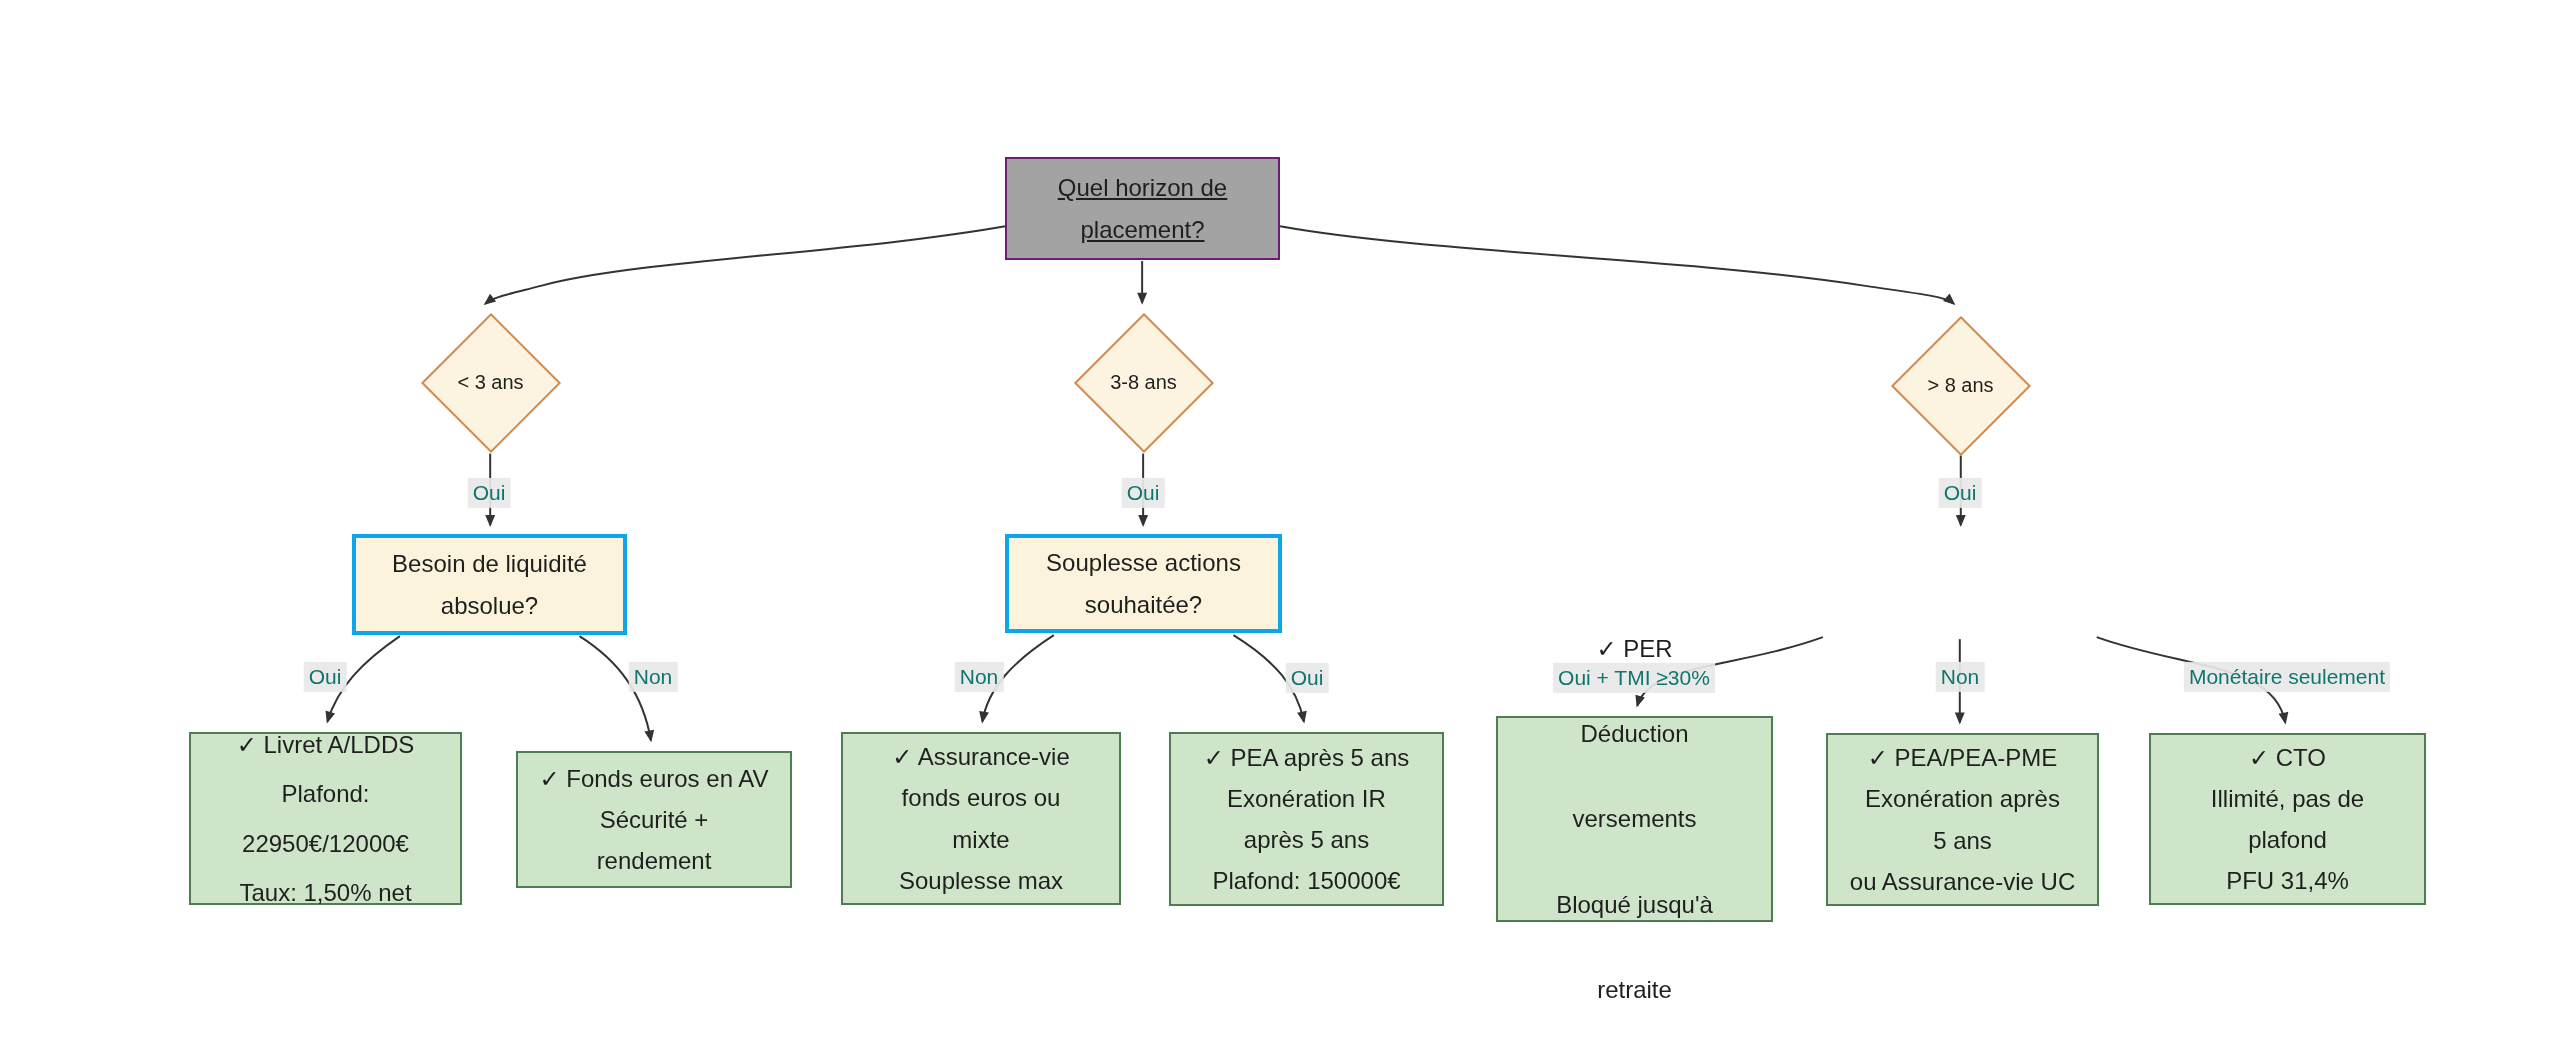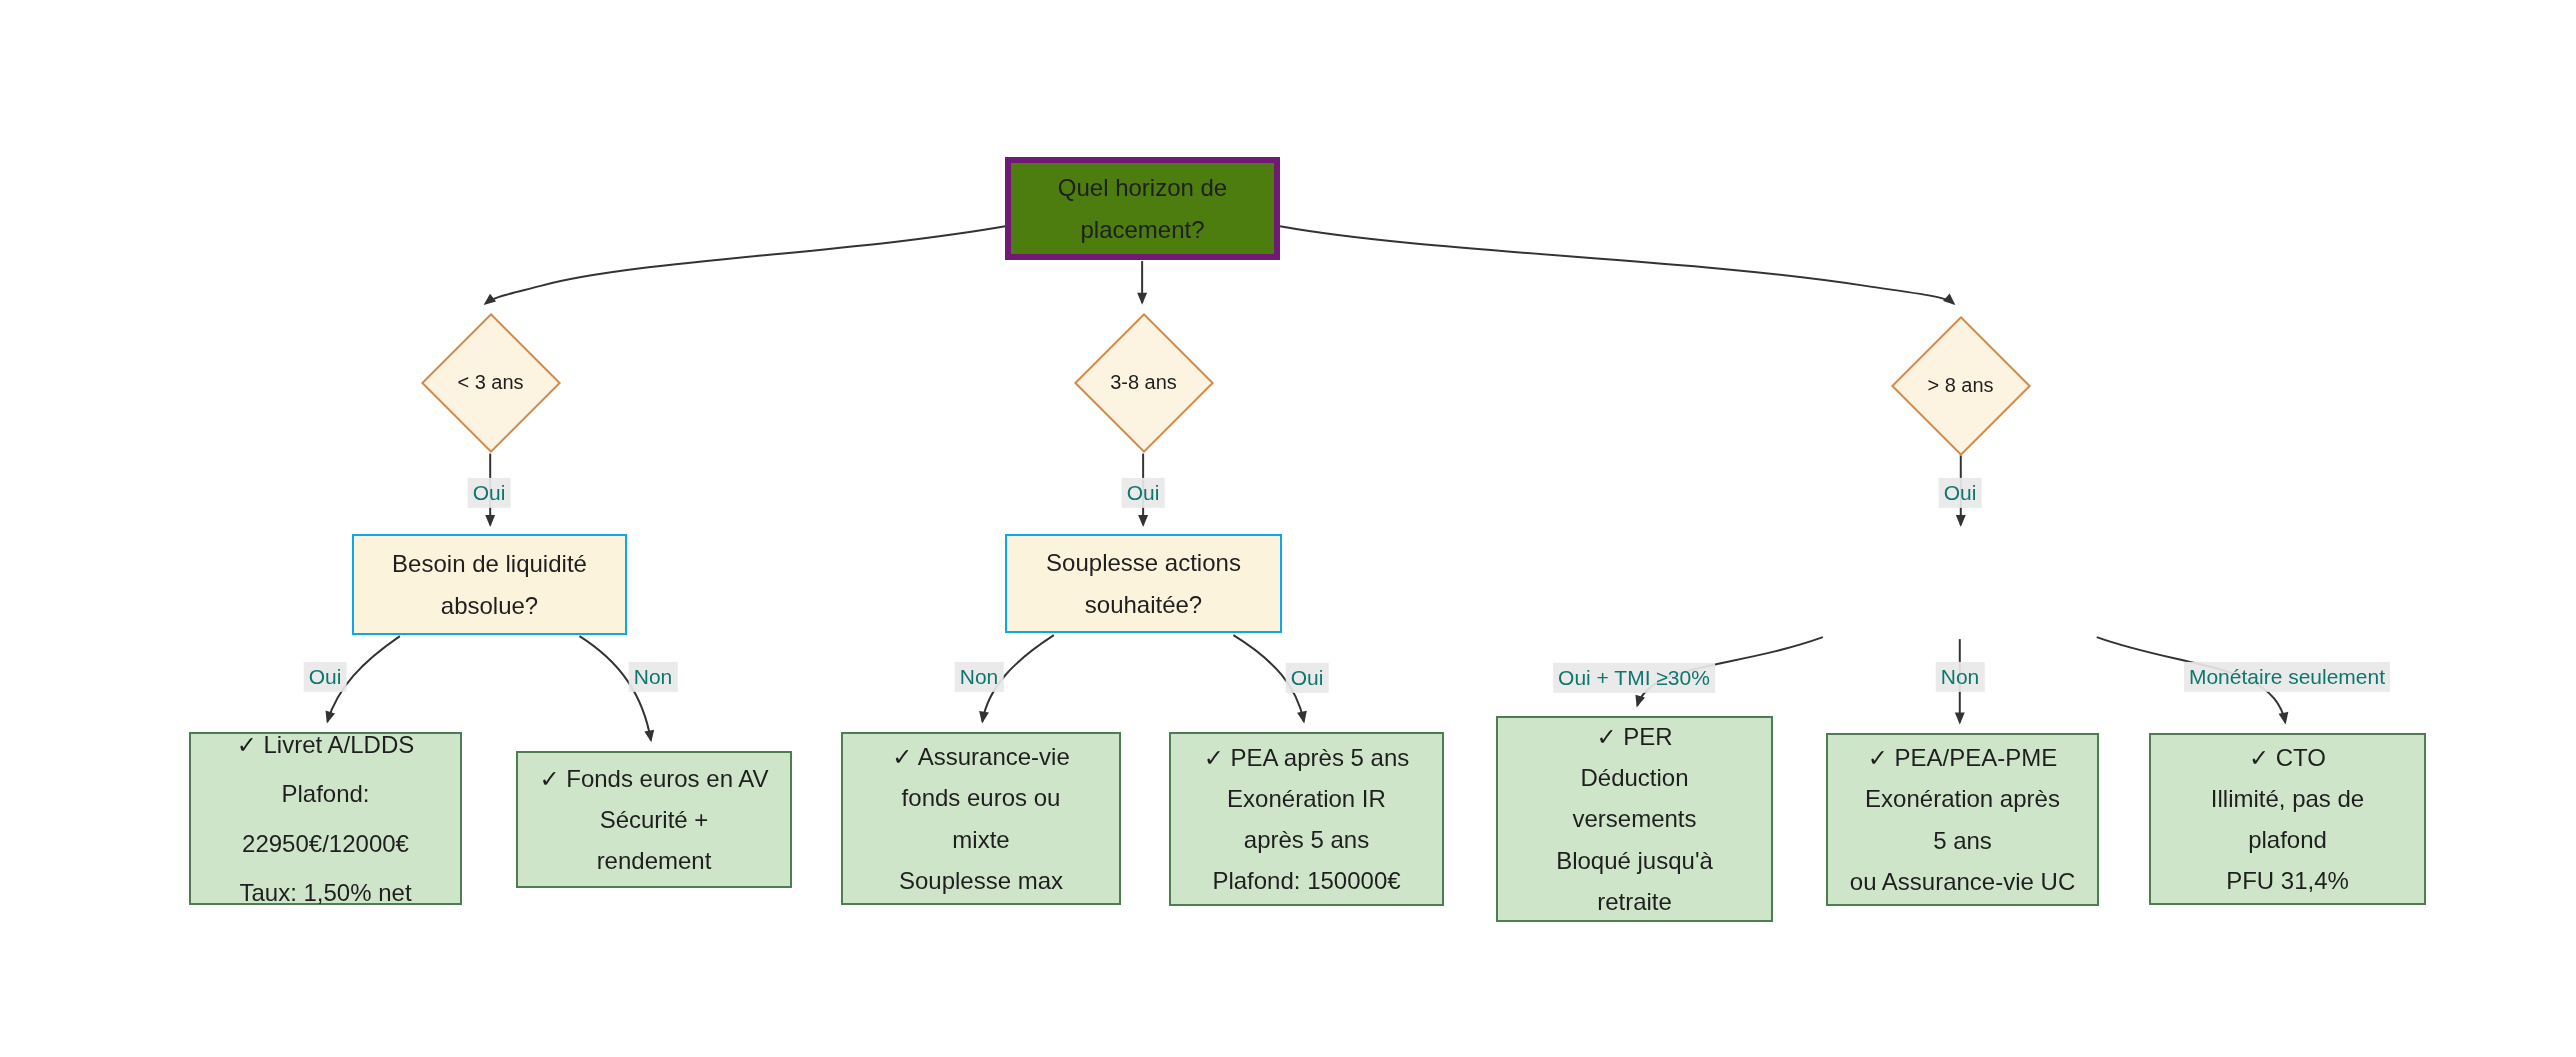--- a/index.html
+++ b/index.html
@@ -7,22 +7,22 @@
     position:relative;width:2576px;height:1058px;background:#ffffff;overflow:hidden;
     font-family:"Liberation Sans","DejaVu Sans",sans-serif;color:#1f1f1f;
   }
   svg.edges{position:absolute;left:0;top:0;}
   path.edge{fill:none;stroke:#333333;stroke-width:2px;}
   .node{
     position:absolute;box-sizing:border-box;
     display:flex;flex-direction:column;align-items:center;justify-content:center;
     text-align:center;font-size:24px;line-height:1.71;white-space:nowrap;
   }
-  .node.root{background:#4d7c0f;border:6px solid #701a75;}
-  .node.question{background:#fcf3dd;border:2px solid #0ea5e9;}
+  .node.root{background:#a3a3a3;border:2px solid #701a75;text-decoration:underline;}
+  .node.question{background:#fcf3dd;border:4px solid #0ea5e9;}
   .node.result{background:#cfe5c9;border:2px solid #4d7d51;}
   .diamond{position:absolute;}
   .diamond .shape{
     position:absolute;left:50%;top:50%;width:99px;height:99px;box-sizing:border-box;
     transform:translate(-50%,-50%) rotate(45deg);
     background:#fcf4e0;border:2px solid #d3894a;
   }
   .diamond .dtext{
     position:absolute;left:0;top:0;right:0;bottom:0;
     display:flex;align-items:center;justify-content:center;
@@ -103,21 +103,21 @@
     <div>fonds euros ou</div>
     <div>mixte</div>
     <div>Souplesse max</div>
   </div>
   <div class="node result" style="left:1169px;top:732px;width:275px;height:174px;">
     <div>✓ PEA après 5 ans</div>
     <div>Exonération IR</div>
     <div>après 5 ans</div>
     <div>Plafond: 150000€</div>
   </div>
-  <div class="node result" style="left:1496px;top:716px;width:277px;height:206px;">
+  <div class="node result" style="left:1496px;top:716px;width:277px;height:206px;gap:44px;">
     <div>✓ PER</div>
     <div>Déduction</div>
     <div>versements</div>
     <div>Bloqué jusqu'à</div>
     <div>retraite</div>
   </div>
   <div class="node result" style="left:1826px;top:733px;width:273px;height:173px;">
     <div>✓ PEA/PEA-PME</div>
     <div>Exonération après</div>
     <div>5 ans</div>

